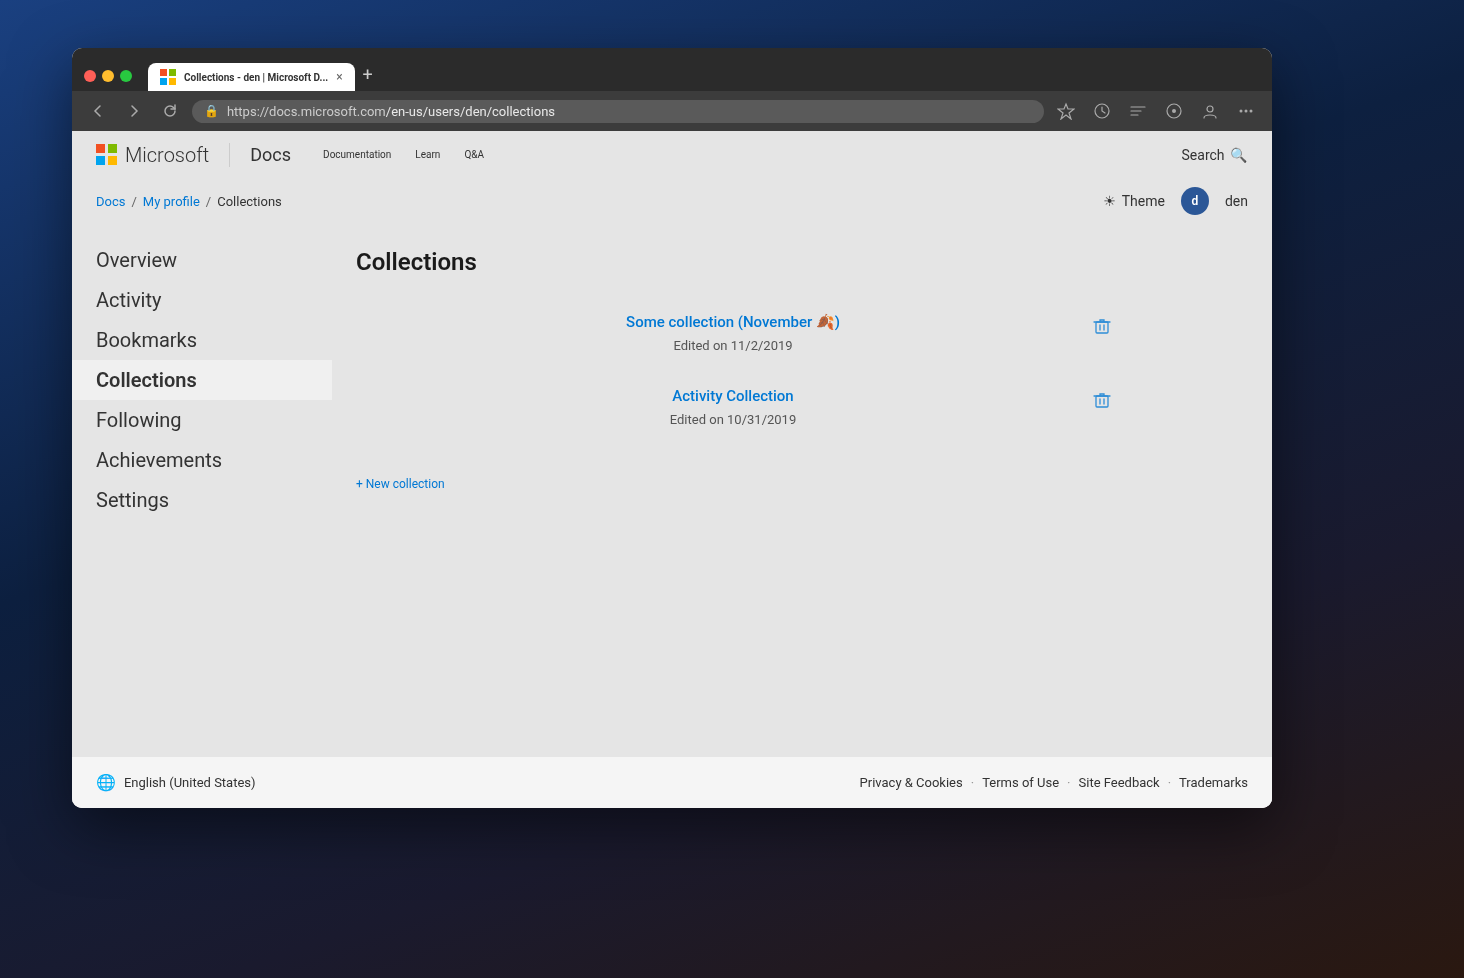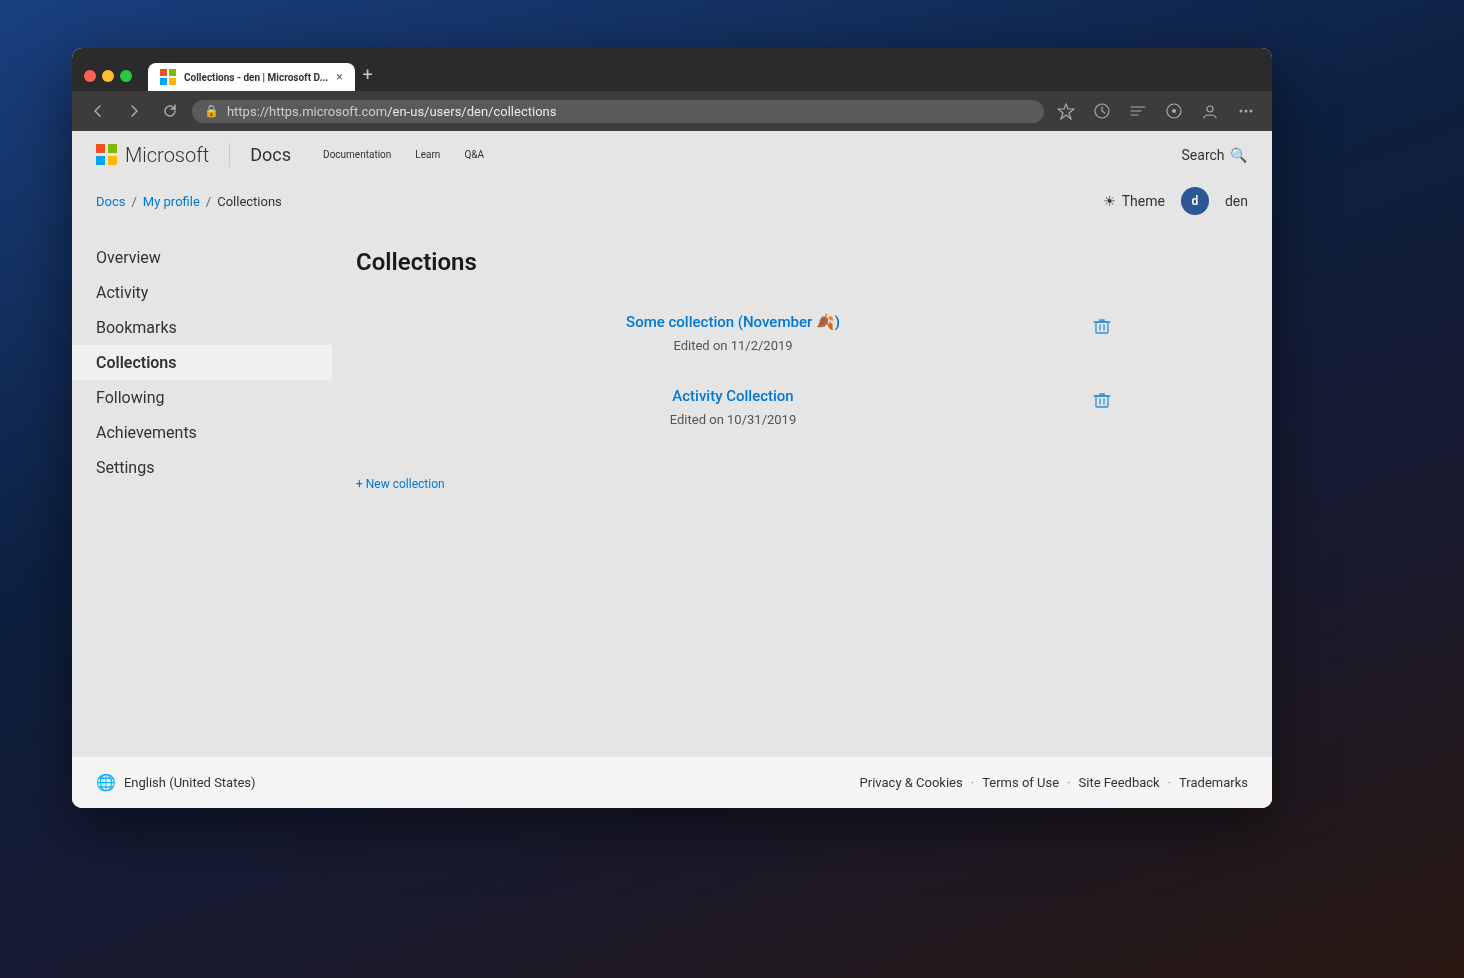--- a/index.html
+++ b/index.html
@@ -311,21 +311,21 @@
     .sidebar {
       width: 260px;
       flex-shrink: 0;
       padding: 16px 0;
     }
 
     .sidebar-item {
       display: flex;
       align-items: center;
       padding: 8px 24px;
-      font-size: 16px;
+      font-size: 20px;
       color: #333;
       cursor: pointer;
       border-radius: 0;
     }
 
     .sidebar-item.active {
       background: #f0f0f0;
       font-weight: 600;
     }
 
@@ -483,21 +483,21 @@
       </div>
       <div class="nav-btn">
         <svg width="16" height="16" viewBox="0 0 16 16" fill="none">
             <path d="M13 8A5 5 0 1 1 8 3a5 5 0 0 1 3.5 1.5L13 6" stroke="#aaa" stroke-width="1.5" stroke-linecap="round"></path>
             <path d="M13 2v4H9" stroke="#aaa" stroke-width="1.5" stroke-linecap="round"></path>
           </svg>
       </div>
       <div class="address-bar">
         <span class="lock-icon">🔒</span>
         <span class="address-text">
-          <span style="color:#ccc;">https://https.microsoft.com</span><span style="color:#e8e8e8;">/en-us/users/den/collections</span>
+          <span style="color:#ccc;">https://docs.microsoft.com</span><span style="color:#e8e8e8;">/en-us/users/den/collections</span>
         </span>
       </div>
       <div class="toolbar-actions">
         <div class="toolbar-icon">
           <svg width="18" height="18" viewBox="0 0 18 18" fill="none">
               <polygon points="9,2 11,7 17,7 12,11 14,17 9,13 4,17 6,11 1,7 7,7" stroke="#aaa" stroke-width="1.2" fill="none"></polygon>
             </svg>
         </div>
         <div class="toolbar-icon">
           <svg width="18" height="18" viewBox="0 0 18 18" fill="none">

